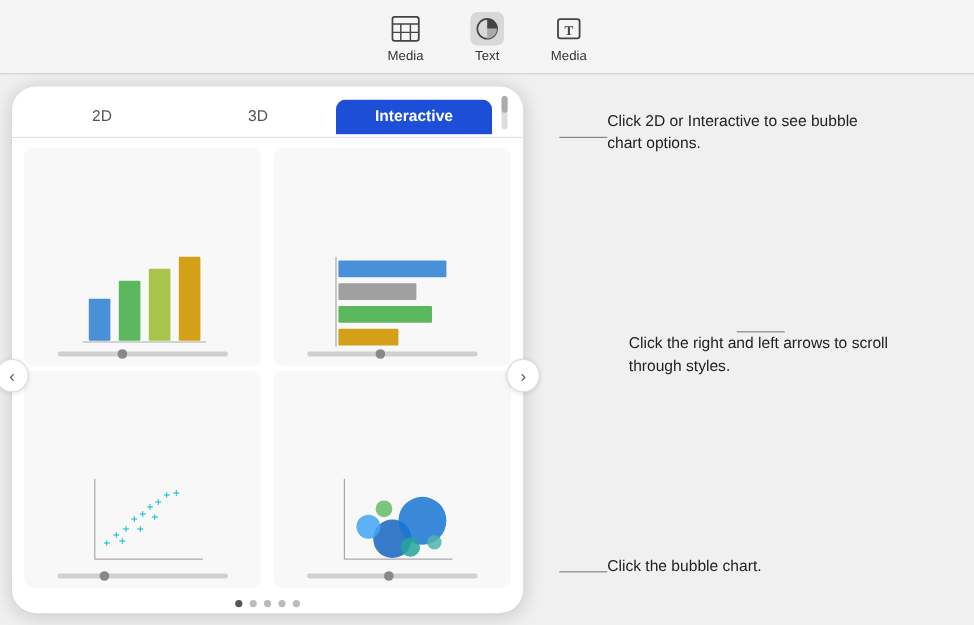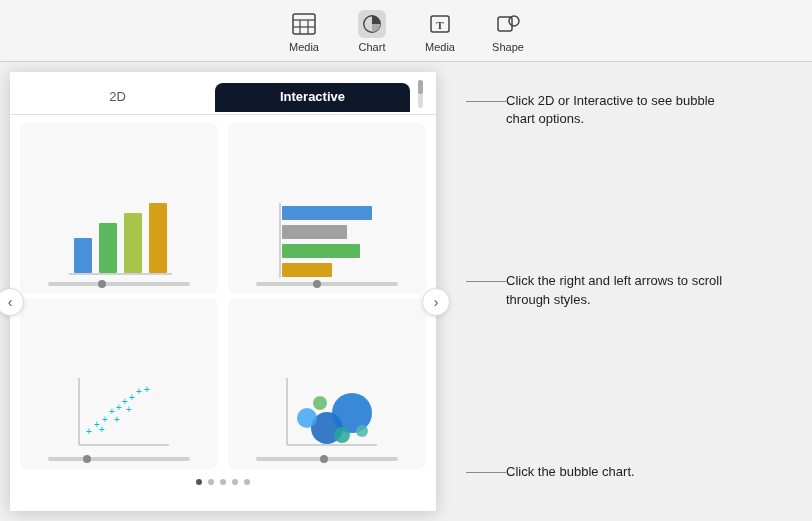--- a/index.html
+++ b/index.html
@@ -53,27 +53,27 @@
     .main {
       display: flex;
       padding: 10px 10px 10px 10px;
       gap: 20px;
       height: calc(521px - 62px);
     }
 
     
     .panel {
       background: white;
-      border-radius: 0;
+      border-radius: 20px;
       box-shadow: 0 2px 16px rgba(0,0,0,0.18);
       width: 426px;
       min-width: 420px;
       display: flex;
       flex-direction: column;
-      padding-bottom: 22px;
+      padding-bottom: 1px;
       position: relative;
     }
 
     
     .tab-bar {
       display: flex;
       align-items: center;
       border-bottom: 1px solid #e0e0e0;
       padding: 8px 10px 0 10px;
       gap: 0;
@@ -84,21 +84,21 @@
       text-align: center;
       padding: 6px 12px;
       font-size: 13px;
       color: #333;
       cursor: pointer;
       border-radius: 0;
       border-bottom: 2px solid transparent;
       position: relative;
     }
     .tab.active {
-      background: #0f172a;
+      background: #1d4ed8;
       color: white;
       border-radius: 8px 8px 0 0;
       font-weight: 600;
     }
     .tab:not(.active) {
       color: #555;
     }
     
     .tab-scrollbar {
       width: 12px;
@@ -213,21 +213,21 @@
     .annotations {
       flex: 1;
       display: flex;
       flex-direction: column;
       justify-content: space-between;
       padding: 20px 0 30px 10px;
       gap: 0;
     }
     .annotation {
       display: flex;
-      align-items: flex-start;
+      align-items: center;
       gap: 0;
       position: relative;
     }
     .annotation-line {
       width: 40px;
       height: 1px;
       background: #888;
       margin-top: 9px;
       flex-shrink: 0;
     }
@@ -257,52 +257,46 @@
   </div>
 
   <div class="toolbar-item">
     <div class="icon-wrap chart-active-bg">
       <svg width="24" height="22" viewBox="0 0 24 22" fill="#444">
         <circle cx="12" cy="11" r="9" fill="none" stroke="#444" stroke-width="1.5"></circle>
         <path d="M12 11 L12 2 A9 9 0 0 1 21 11 Z" fill="#444"></path>
         <path d="M12 11 L21 11 A9 9 0 0 1 12 20 Z" fill="#aaa"></path>
       </svg>
     </div>
-    <span class="label">Chart</span>
+    <span class="label">Text</span>
   </div>
 
   <div class="toolbar-item">
     <div class="icon-wrap">
       <svg width="24" height="22" viewBox="0 0 24 22" fill="none">
         <rect x="3" y="3" width="18" height="16" rx="2" stroke="#444" stroke-width="1.5"></rect>
         <text x="12" y="16" text-anchor="middle" font-size="11" fill="#444" font-family="serif" font-weight="bold">T</text>
       </svg>
     </div>
     <span class="label">Media</span>
   </div>
 
-  <div class="toolbar-item">
-    <div class="icon-wrap">
-      <svg width="24" height="22" viewBox="0 0 24 22" fill="none">
-        <rect x="2" y="4" width="14" height="14" rx="2" stroke="#444" stroke-width="1.5"></rect>
-        <circle cx="18" cy="8" r="5" stroke="#444" stroke-width="1.5"></circle>
-      </svg>
-    </div>
-    <span class="label">Shape</span>
-  </div>
 
 </div>
 
 <div class="main">
 
   <div class="panel">
 
     <div class="tab-bar">
       <div class="tab">
         <span>2D</span>
+      </div>
+      <div class="tab">
+        <span>3D</span>
       </div>
       <div class="tab active">
         <span>Interactive</span>
       </div>
       <div class="tab-scrollbar">
         <div class="tab-scrollbar-track">
           <div class="tab-scrollbar-thumb"></div>
         </div>
       </div>
     </div>
@@ -405,21 +399,21 @@
     </div>
   </div>
 
   <div class="annotations" style="padding-top: 10px;">
 
     <div class="annotation" style="margin-top: 10px;">
       <div class="annotation-line"></div>
       <span class="annotation-text">Click 2D or Interactive to see bubble chart options.</span>
     </div>
 
-    <div class="annotation" style="margin-top: 20px;">
+    <div class="annotation" style="margin-top: 20px; flex-direction: column;">
       <div class="annotation-line"></div>
       <span class="annotation-text">Click the right and left arrows to scroll through styles.</span>
     </div>
 
     <div class="annotation" style="margin-top: 30px;">
       <div class="annotation-line"></div>
       <span class="annotation-text">Click the bubble chart.</span>
     </div>
 
   </div>

